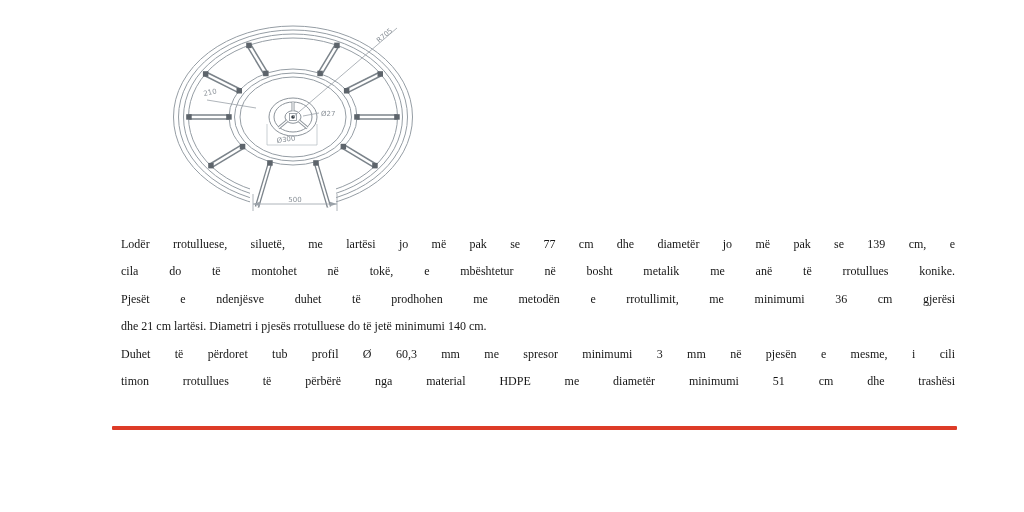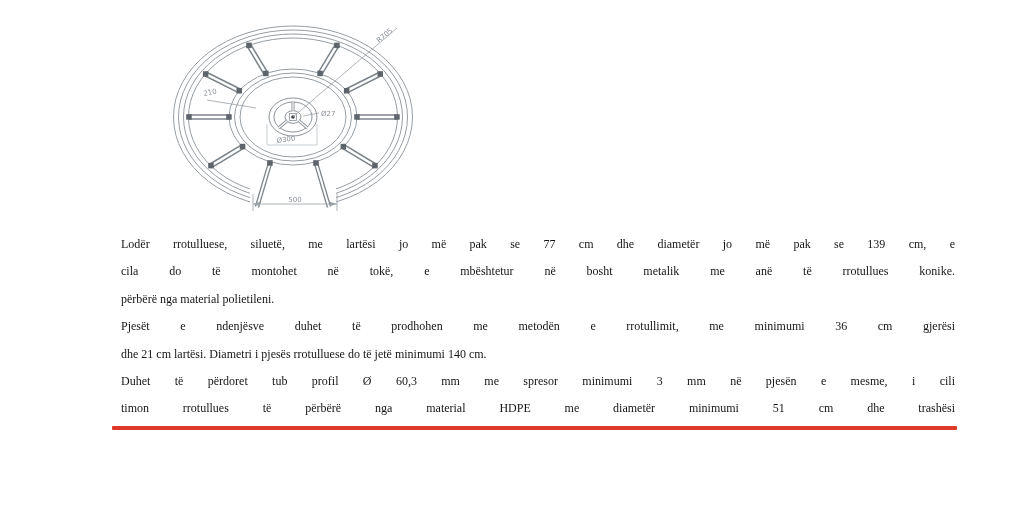--- a/index.html
+++ b/index.html
@@ -125,21 +125,20 @@
       <line x1="95" y1="194" x2="179" y2="194"></line>
     </g>
     <polygon points="95,194 102,191.8 102,196.2" fill="#9aa1a8"></polygon>
     <polygon points="179,194 172,191.8 172,196.2" fill="#9aa1a8"></polygon>
     <text class="dimtext" x="137" y="191.5" text-anchor="middle">500</text>
   </svg>
 
   <div class="textblock">
     <div class="line justify">Lodër rrotulluese, siluetë, me lartësi jo më pak se 77 cm dhe diametër jo më pak se 139 cm, e</div>
     <div class="line justify">cila do të montohet në tokë, e mbështetur në bosht metalik me anë të rrotullues konike.</div>
-    <div class="line">përbërë nga material polietileni.</div>
     <div class="line justify">Pjesët e ndenjësve duhet të prodhohen me metodën e rrotullimit, me minimumi 36 cm gjerësi</div>
     <div class="line">dhe 21 cm lartësi. Diametri i pjesës rrotulluese do të jetë minimumi 140 cm.</div>
     <div class="line justify">Duhet të përdoret tub profil Ø 60,3 mm me spresor minimumi 3 mm në pjesën e mesme, i cili</div>
     <div class="line justify">timon rrotullues të përbërë nga material HDPE me diametër minimumi 51 cm dhe trashësi</div>
   </div>
 
   <div class="red-underline"></div>
 
 </div>
 

